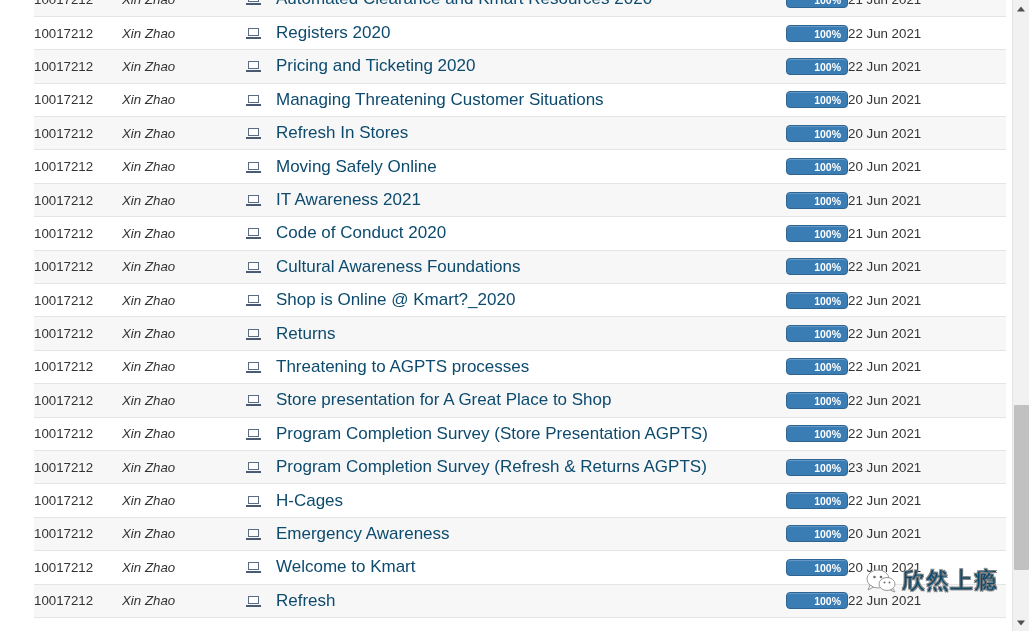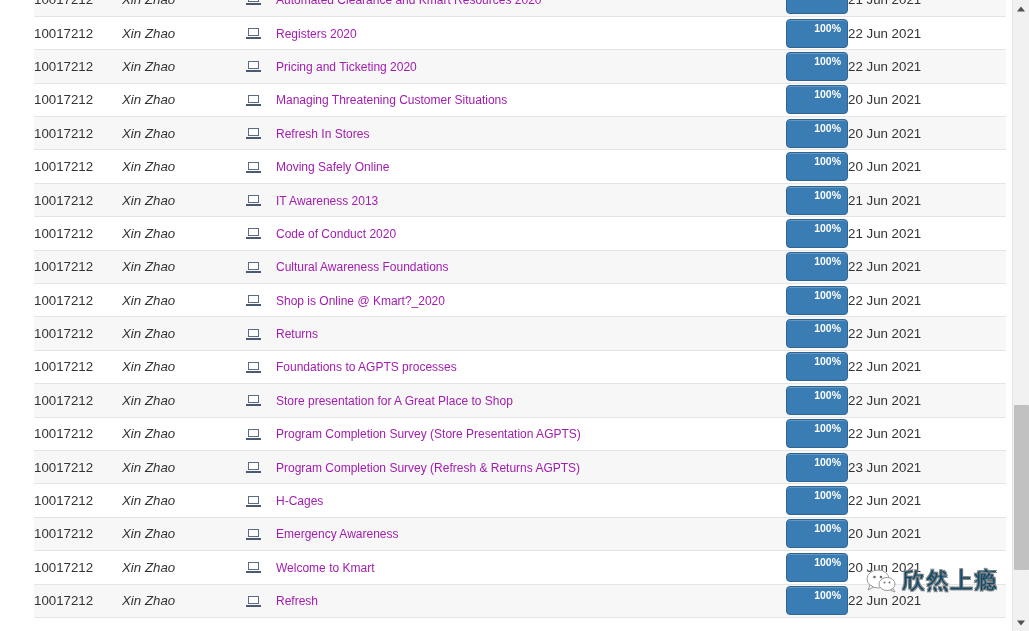--- a/index.html
+++ b/index.html
@@ -75,23 +75,23 @@
   col.c-date   { width: 158px; }
 
   td.id    { padding-left: 8px;  color: #333; }
   td.name  { padding-left: 2px;  color: #333; font-style: italic; }
   td.icon  { text-align: center; }
   td.course{ padding-left: 22px; }
   td.prog  { text-align: right;  padding-right: 8px; }
   td.date  { padding-left: 17px; color: #333; margin-left: 12px; }
 
   a.course-link {
-    color: #a21caf;
+    color: #0c4a6e;
     text-decoration: none;
-    font-size: 12px;
+    font-size: 17px;
   }
 
   
   .laptop {
     display: inline-block;
     width: 15px;
     height: 12px;
     position: relative;
     vertical-align: middle;
   }
@@ -111,21 +111,21 @@
     bottom: 1px;
     width: 15px;
     height: 2px;
     background: #4a5a72;
   }
 
   
   .badge {
     display: inline-block;
     width: 62px;
-    height: 29px;
+    height: 17px;
     line-height: 17px;
     background: #3a7cb4;
     border: 1px solid #2f6592;
     border-radius: 4px;
     box-sizing: border-box;
     color: #ffffff;
     font-size: 10.5px;
     font-weight: bold;
     text-align: right;
     padding-right: 6px;
@@ -273,21 +273,21 @@
               <td class="name">Xin Zhao</td>
               <td class="icon"><span class="laptop"><span class="screen"></span><span class="base"></span></span></td>
               <td class="course"><a class="course-link" href="#">Moving Safely Online</a></td>
               <td class="prog"><span class="badge">100%</span></td>
               <td class="date">20 Jun 2021</td>
             </tr>
             <tr class="alt">
               <td class="id">10017212</td>
               <td class="name">Xin Zhao</td>
               <td class="icon"><span class="laptop"><span class="screen"></span><span class="base"></span></span></td>
-              <td class="course"><a class="course-link" href="#">IT Awareness 2013</a></td>
+              <td class="course"><a class="course-link" href="#">IT Awareness 2021</a></td>
               <td class="prog"><span class="badge">100%</span></td>
               <td class="date">21 Jun 2021</td>
             </tr>
             <tr class="norm">
               <td class="id">10017212</td>
               <td class="name">Xin Zhao</td>
               <td class="icon"><span class="laptop"><span class="screen"></span><span class="base"></span></span></td>
               <td class="course"><a class="course-link" href="#">Code of Conduct 2020</a></td>
               <td class="prog"><span class="badge">100%</span></td>
               <td class="date">21 Jun 2021</td>
@@ -313,21 +313,21 @@
               <td class="name">Xin Zhao</td>
               <td class="icon"><span class="laptop"><span class="screen"></span><span class="base"></span></span></td>
               <td class="course"><a class="course-link" href="#">Returns</a></td>
               <td class="prog"><span class="badge">100%</span></td>
               <td class="date">22 Jun 2021</td>
             </tr>
             <tr class="norm">
               <td class="id">10017212</td>
               <td class="name">Xin Zhao</td>
               <td class="icon"><span class="laptop"><span class="screen"></span><span class="base"></span></span></td>
-              <td class="course"><a class="course-link" href="#">Foundations to AGPTS processes</a></td>
+              <td class="course"><a class="course-link" href="#">Threatening to AGPTS processes</a></td>
               <td class="prog"><span class="badge">100%</span></td>
               <td class="date">22 Jun 2021</td>
             </tr>
             <tr class="alt">
               <td class="id">10017212</td>
               <td class="name">Xin Zhao</td>
               <td class="icon"><span class="laptop"><span class="screen"></span><span class="base"></span></span></td>
               <td class="course"><a class="course-link" href="#">Store presentation for A Great Place to Shop</a></td>
               <td class="prog"><span class="badge">100%</span></td>
               <td class="date">22 Jun 2021</td>

